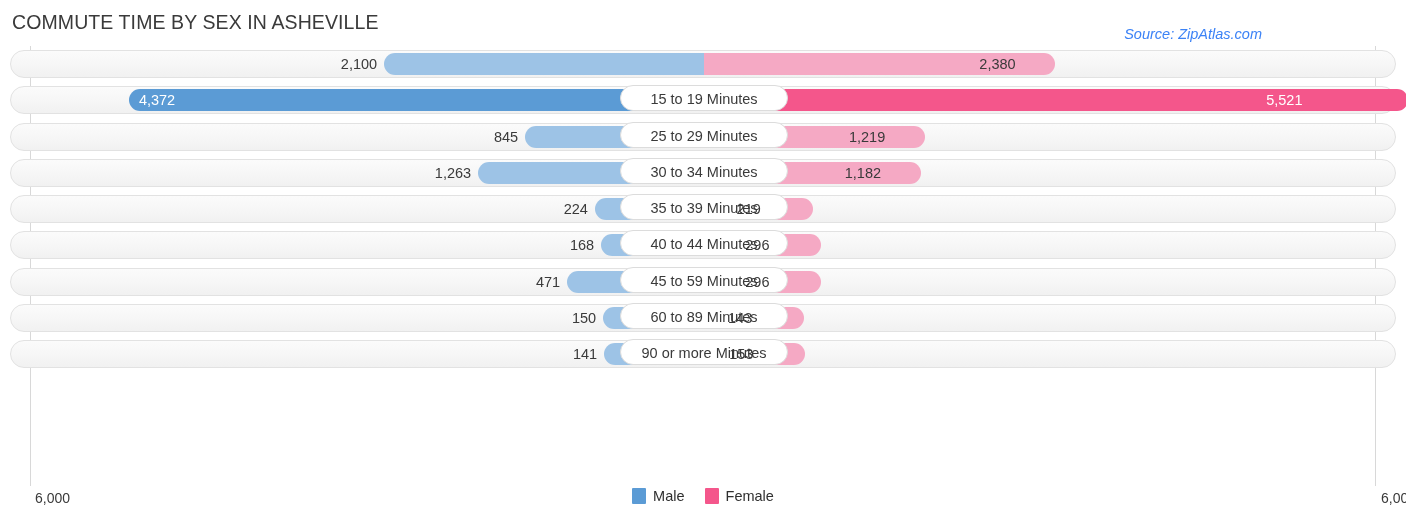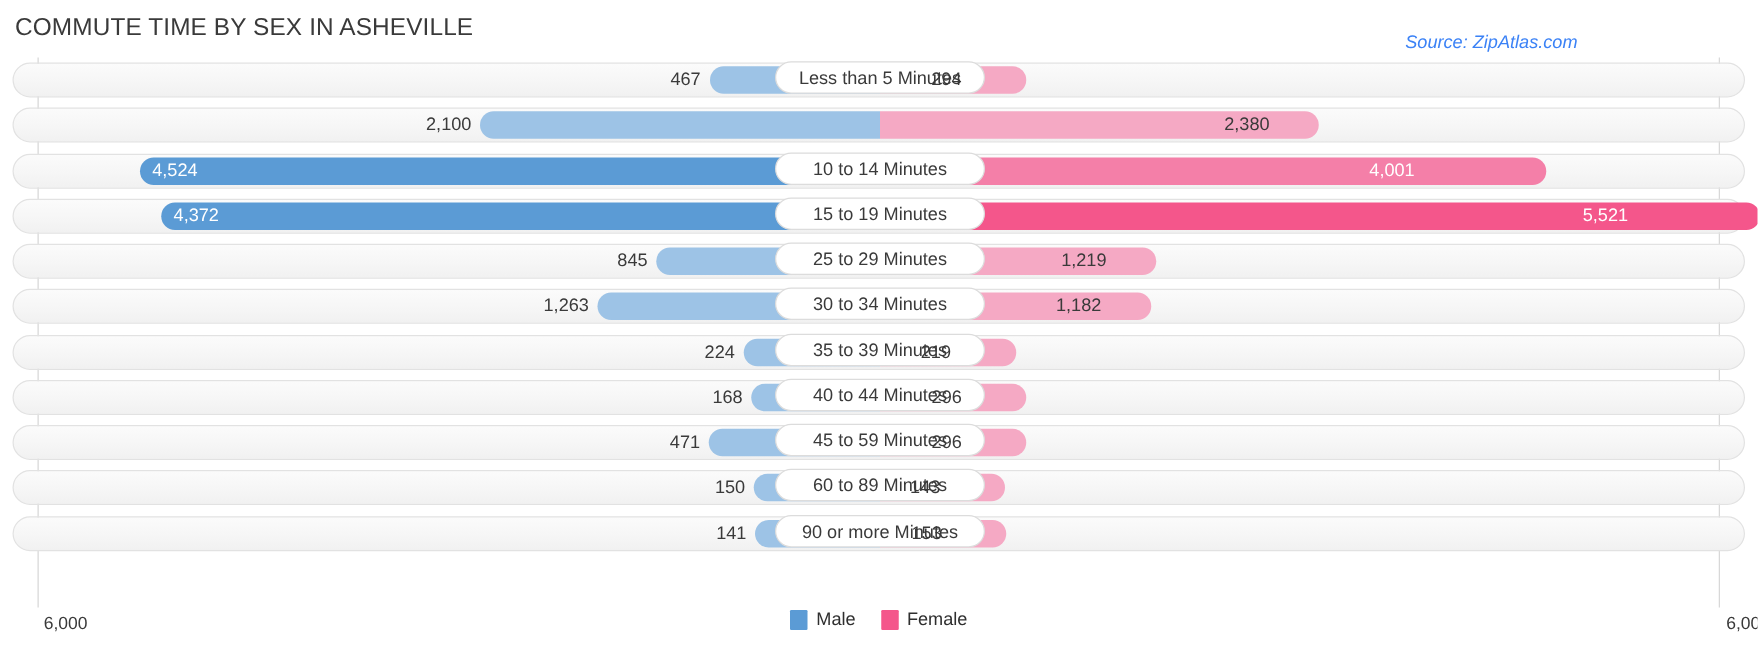--- a/index.html
+++ b/index.html
@@ -195,40 +195,24 @@
     <div class="title">COMMUTE TIME BY SEX IN ASHEVILLE</div>
     <div class="source">Source: ZipAtlas.com</div>
   </div>
 
   <div class="plot">
     <div class="axis-line left"></div>
     <div class="axis-line right"></div>
     <div class="rows" id="rows">
         <div class="row">
           <div class="track"></div>
-          <div class="bar male" style="left: 567.54px; width: 136.46px; background: rgb(157, 195, 230);"></div>
-          <div class="bar female" style="left: 704px; width: 117.026px; background: rgb(245, 169, 196);"></div>
-          <div class="val male-out" style="right: 845.46px; z-index: 5;">467</div>
-          <div class="val female-out" style="left: 745.026px; z-index: 5;">294</div>
-          <div class="cat" style="left: 620px; width: 168px;">Less than 5 Minutes</div>
-        </div>
-        <div class="row">
-          <div class="track"></div>
           <div class="bar male" style="left: 384.1px; width: 319.9px; background: rgb(157, 195, 230);"></div>
           <div class="bar female" style="left: 704px; width: 351.353px; background: rgb(245, 169, 196);"></div>
           <div class="val male-out" style="right: 1028.9px; z-index: 5;">2,100</div>
           <div class="val female-out" style="left: 979.353px; z-index: 5;">2,380</div>
-        </div>
-        <div class="row">
-          <div class="track"></div>
-          <div class="bar male" style="left: 111.804px; width: 592.196px; background: rgb(91, 155, 213);"></div>
-          <div class="bar female" style="left: 704px; width: 533.446px; background: rgb(244, 127, 168);"></div>
-          <div class="val inside" style="left: 121.804px; width: auto; z-index: 5;">4,524</div>
-          <div class="val inside" style="left: 1095.45px; z-index: 5;">4,001</div>
-          <div class="cat" style="left: 620px; width: 168px;">10 to 14 Minutes</div>
         </div>
         <div class="row">
           <div class="track"></div>
           <div class="bar male" style="left: 128.879px; width: 575.121px; background: rgb(91, 155, 213);"></div>
           <div class="bar female" style="left: 704px; width: 704.192px; background: rgb(244, 86, 139);"></div>
           <div class="val inside" style="left: 138.879px; width: auto; z-index: 5;">4,372</div>
           <div class="val inside" style="left: 1266.19px; z-index: 5;">5,521</div>
           <div class="cat" style="left: 620px; width: 168px;">15 to 19 Minutes</div>
         </div>
         <div class="row">

